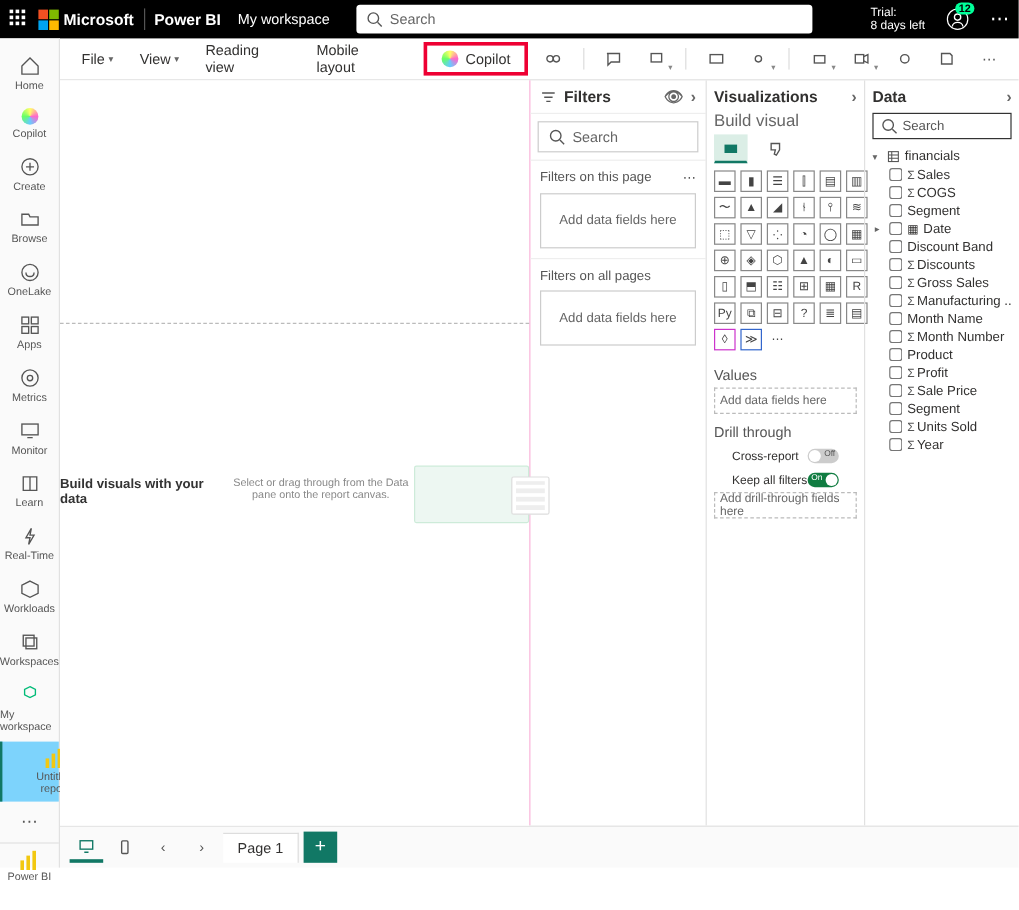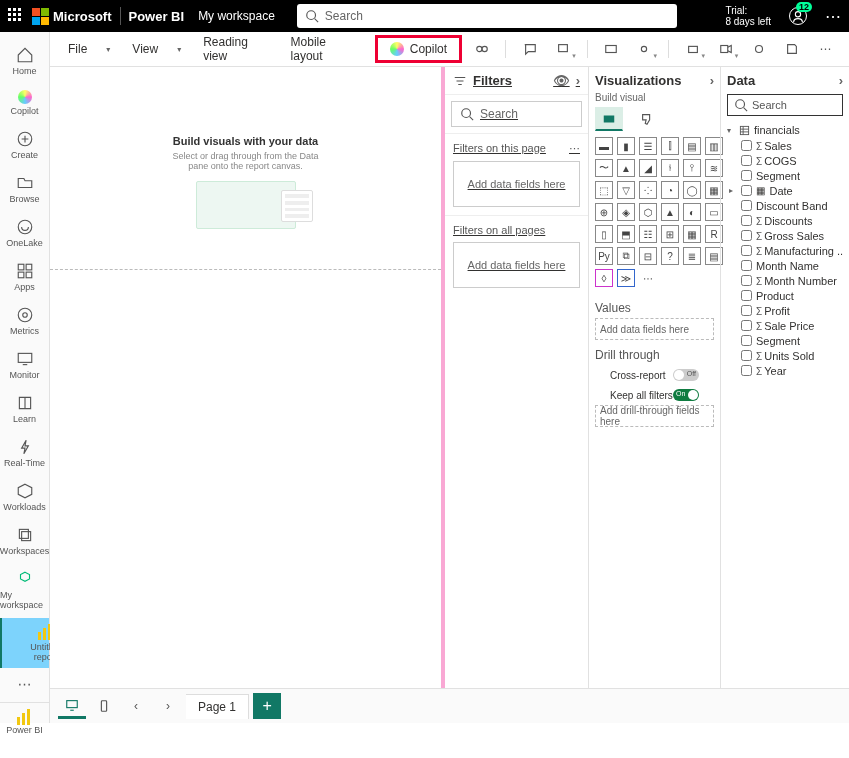--- a/index.html
+++ b/index.html
@@ -26,56 +26,56 @@
 .rail .item { width:100%; display:flex; flex-direction:column; align-items:center; gap:2px; padding:6px 0; font-size:9px; color:#555; cursor:pointer; }
 .rail .item.active { border-left:2px solid #117865; background:#7dd3fc;padding-left:40px; }
 .rail .item svg, .rail .item .ico { width:18px; height:18px; }
 .rail .spacer { flex:1; }
 .rail .pbi-corner { width:100%; padding:6px 0; display:flex; flex-direction:column; align-items:center; font-size:9px; border-top:1px solid #e1e1e1; color:#555; }
 .pbi-bar { width:16px; height:16px; display:flex; align-items:flex-end; gap:2px; }
 .pbi-bar span { width:3px; background:#f2c811; } .pbi-bar span:nth-child(1){height:8px}.pbi-bar span:nth-child(2){height:12px}.pbi-bar span:nth-child(3){height:16px}
 
 
 .ribbon { height:35px; border-bottom:1px solid #e1e1e1; display:flex; align-items:center; padding:0 10px; gap:6px; font-size:12px; color:#323130; }
-.ribbon .menu { padding:4px 8px; cursor:pointer; display:flex; align-items:center; gap:19px; }
+.ribbon .menu { padding:4px 8px; cursor:pointer; display:flex; align-items:center; gap:3px; }
 .ribbon .menu .chev { font-size:8px; color:#666; }
 .ribbon .gap { flex:1; }
 .copilot-btn { display:flex; align-items:center; gap:6px; padding:4px 10px; cursor:pointer; }
 .copilot-hl { border:3px solid #e03; padding:0 2px; }
 .copilot-logo { width:14px; height:14px; border-radius:50%; background: conic-gradient(#ff6, #f6c, #6cf, #6f6, #ff6); }
 .ribbon .ibtn { width:30px; height:26px; display:flex; align-items:center; justify-content:center; color:#555; cursor:pointer; position:relative; }
 .ribbon .ibtn .chev { font-size:7px; position:absolute; right:1px; bottom:2px; color:#888; }
 .ribbon .vsep { width:1px; height:18px; background:#ddd; margin:0 4px; }
 
 .work { display:flex; flex-direction:column; flex:1; }
 .canvas-wrap { flex:1; display:flex; }
 
 
-.canvas { flex:1; background:#fff; display:flex; flex-direction:column; align-items:center; padding-top:68px; color:#666; position:relative; }
+.canvas { flex:1; background:#fff; display:flex; flex-direction:row; align-items:center; padding-top:68px; color:#666; position:relative; }
 .canvas .hdr { font-size:11px; font-weight:600; color:#333; margin-bottom:4px; }
 .canvas .sub { font-size:9px; color:#888; width:160px; text-align:center; margin-bottom:10px; }
 .canvas .illus { width:100px; height:48px; background:#edf7f2; border:1px solid #cdebd9; border-radius:2px; position:relative; }
 .canvas .illus .menu-rect { position:absolute; right:-18px; top:8px; width:32px; height:32px; background:#fff; border:1px solid #ddd; border-radius:2px; display:flex; flex-direction:column; gap:3px; padding:3px; }
 .canvas .illus .menu-rect span { height:5px; background:#eee; }
 .canvas-dash { border-top:1px dashed #bbb; position:absolute; top:202px; left:0; right:0; }
 
 
-.filters { width:147px; border-left:4px solid #f9a8d4; display:flex; flex-direction:column;text-decoration:underline; }
+.filters { width:147px; border-left:1px solid #f9a8d4; display:flex; flex-direction:column; }
 .filters .title { display:flex; align-items:center; padding:6px 8px; font-size:13px; font-weight:600; border-bottom:1px solid #eee; gap:6px; }
 .filters .title .r { margin-left:auto; display:flex; gap:6px; color:#666; }
 .fsearch { margin:6px 6px; height:26px; border:1px solid #ccc; display:flex; align-items:center; padding:0 8px; gap:6px; font-size:12px; color:#666; }
 .fsec { padding:8px 8px; border-top:1px solid #eee; font-size:11px; }
 .fsec .fh { display:flex; justify-content:space-between; color:#555; margin-bottom:6px; }
 .fdrop { border:1px solid #ccc; height:46px; display:flex; align-items:center; justify-content:center; font-size:11px; color:#666; }
 
 
 .viz { width:132px; border-left:1px solid #e1e1e1; padding:6px 6px; display:flex; flex-direction:column; }
 .viz .title { display:flex; align-items:center; font-size:13px; font-weight:600; margin-bottom:4px; }
 .viz .title .exp { margin-left:auto; color:#666; }
-.viz .crumb { font-size:10px; color:#666; margin-bottom:4px; }
+.viz .crumb { font-size:14px; color:#666; margin-bottom:4px; }
 .viz .tabs { display:flex; gap:10px; margin-bottom:6px; }
 .viz .tbtn { width:28px; height:24px; border:1px solid transparent; display:flex; align-items:center; justify-content:center; cursor:pointer; }
 .viz .tbtn.active { background:#dbeee6; border-bottom:2px solid #117865; }
 .viz-grid { display:grid; grid-template-columns: repeat(6, 18px); gap:4px; margin-bottom:10px; }
 .viz-grid .v { width:18px; height:18px; border:1px solid #888; display:flex; align-items:center; justify-content:center; font-size:10px; color:#444; cursor:pointer; }
 .viz .lbl { font-size:12px; color:#555; margin:4px 0 3px 0; }
 .viz .well { border:1px dashed #bbb; height:22px; font-size:10px; color:#666; display:flex; align-items:center; padding:0 4px; }
 .viz .row { display:flex; justify-content:space-between; align-items:center; font-size:10px; margin:4px 15px; }
 .toggle { width:26px; height:12px; border-radius:7px; background:#ccc; position:relative; }
 .toggle .k { width:10px; height:10px; background:#fff; border-radius:50%; position:absolute; top:1px; }

